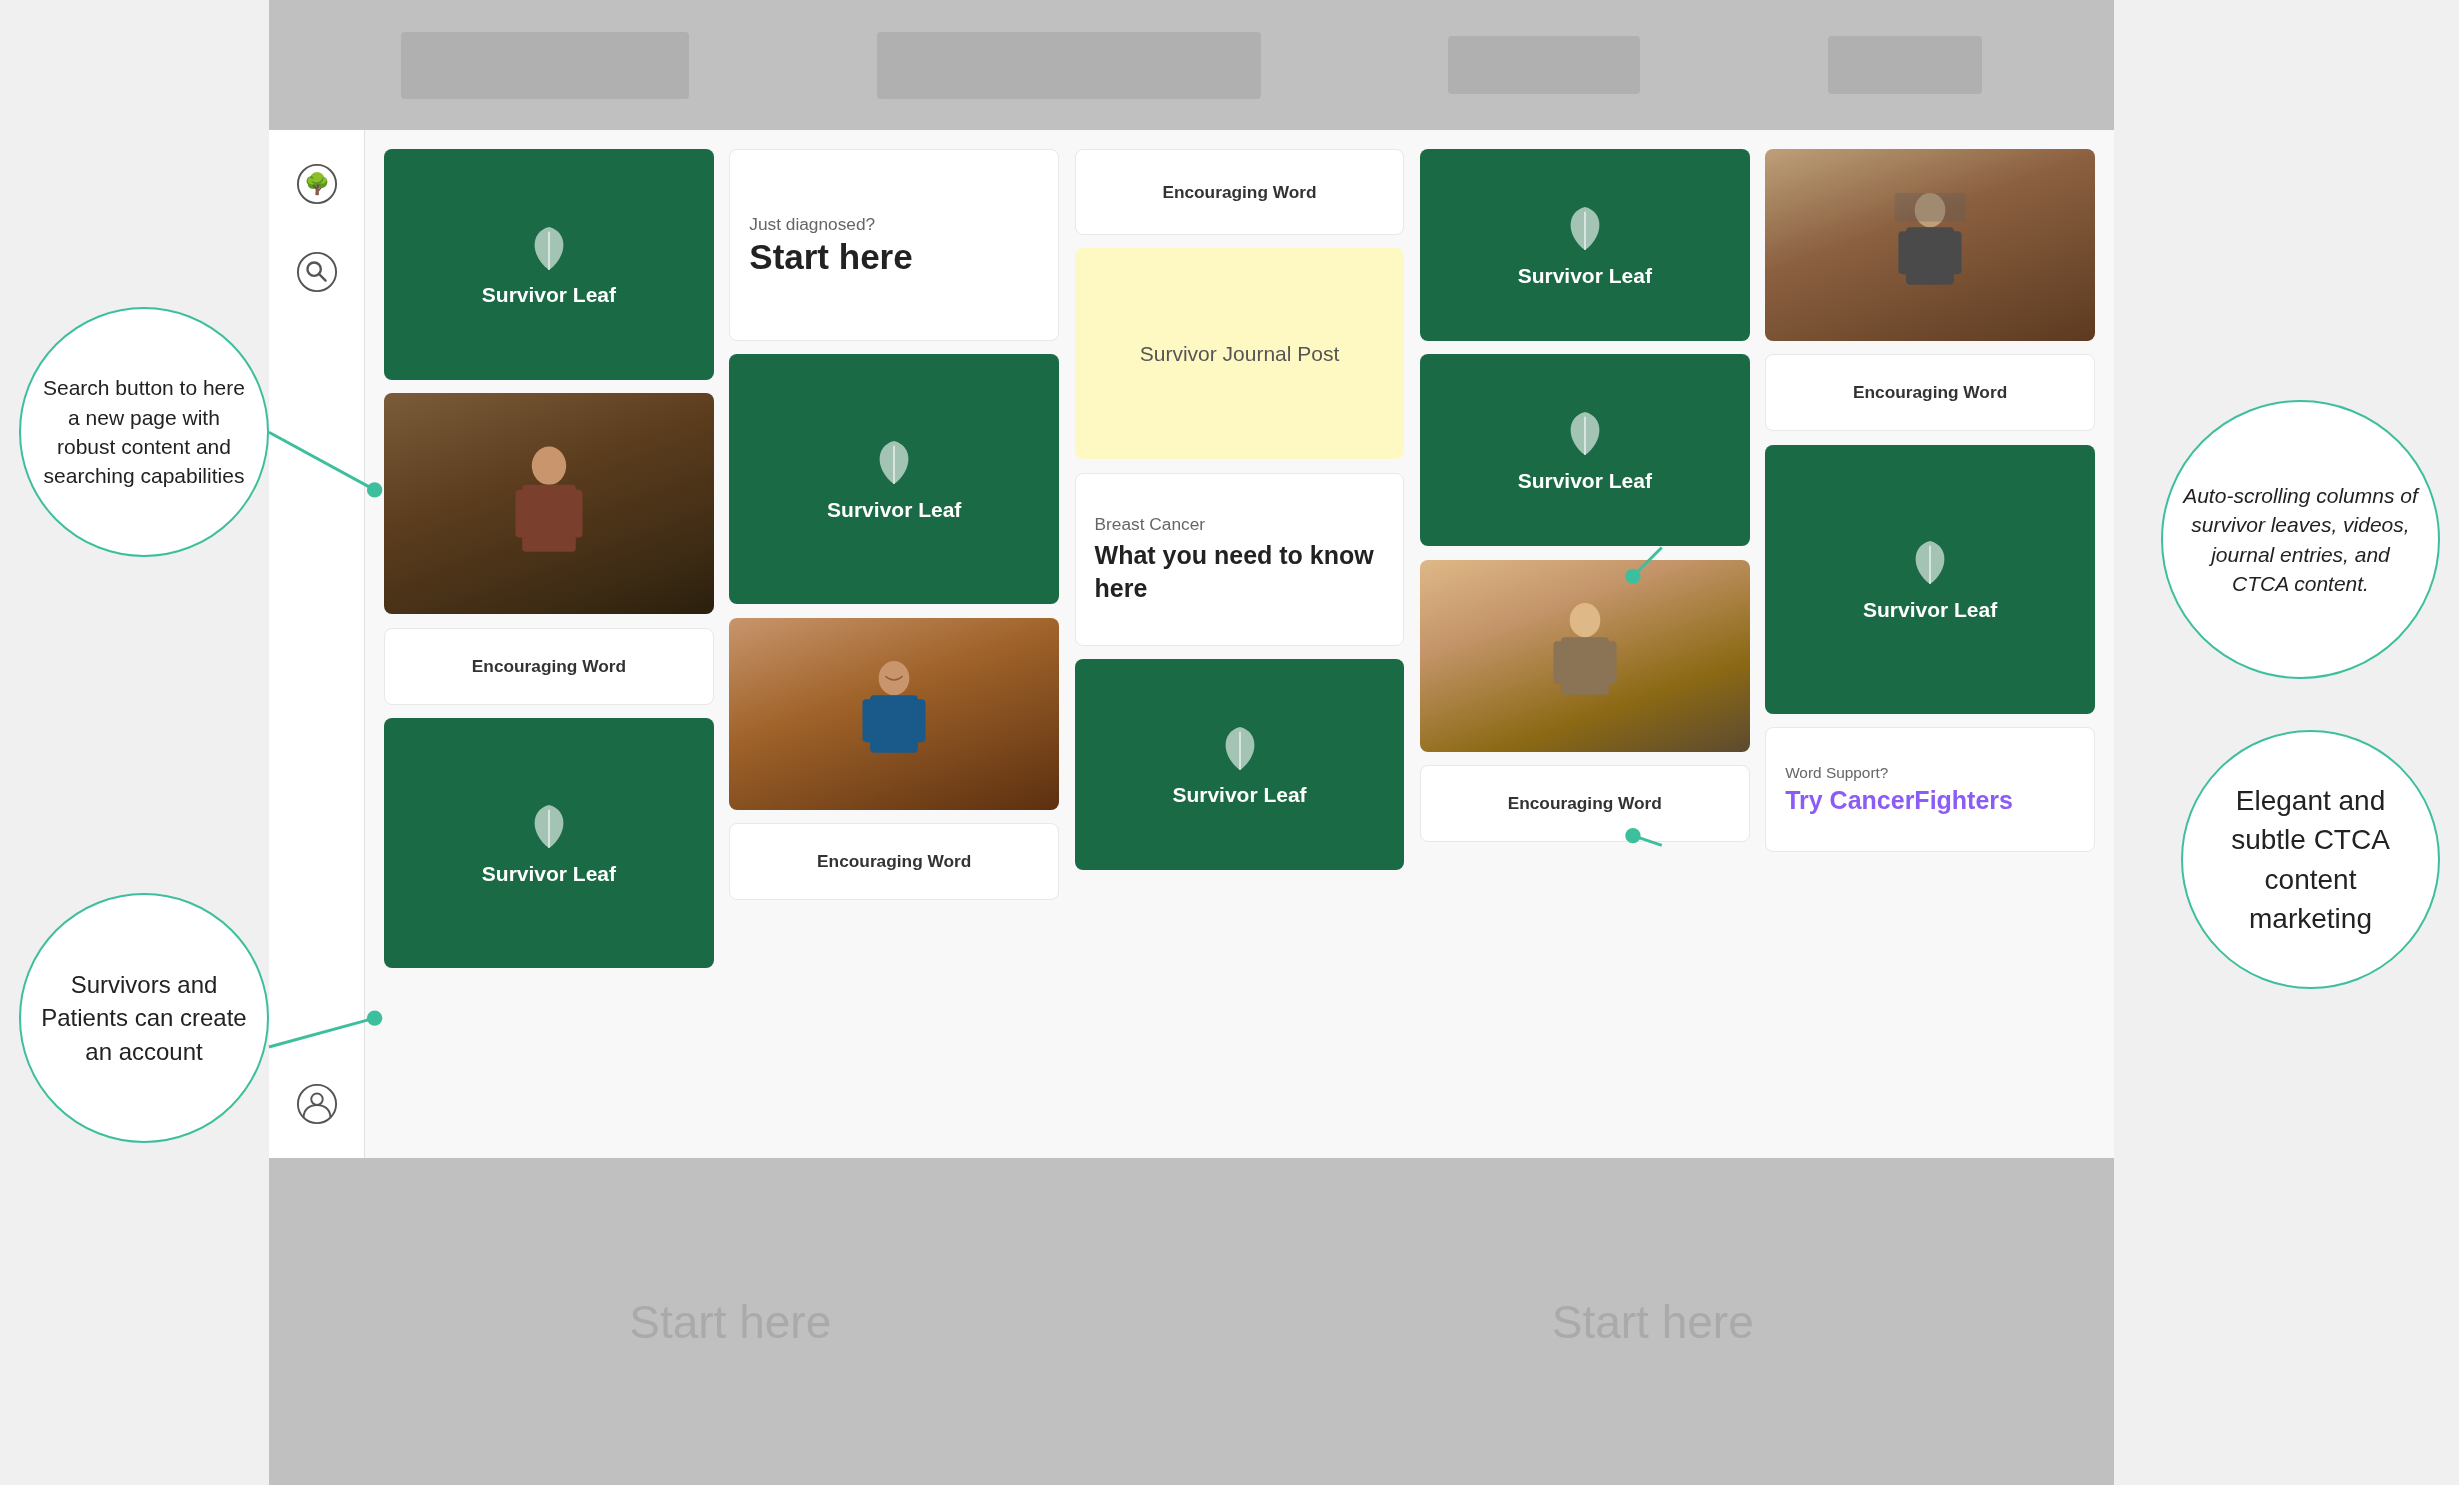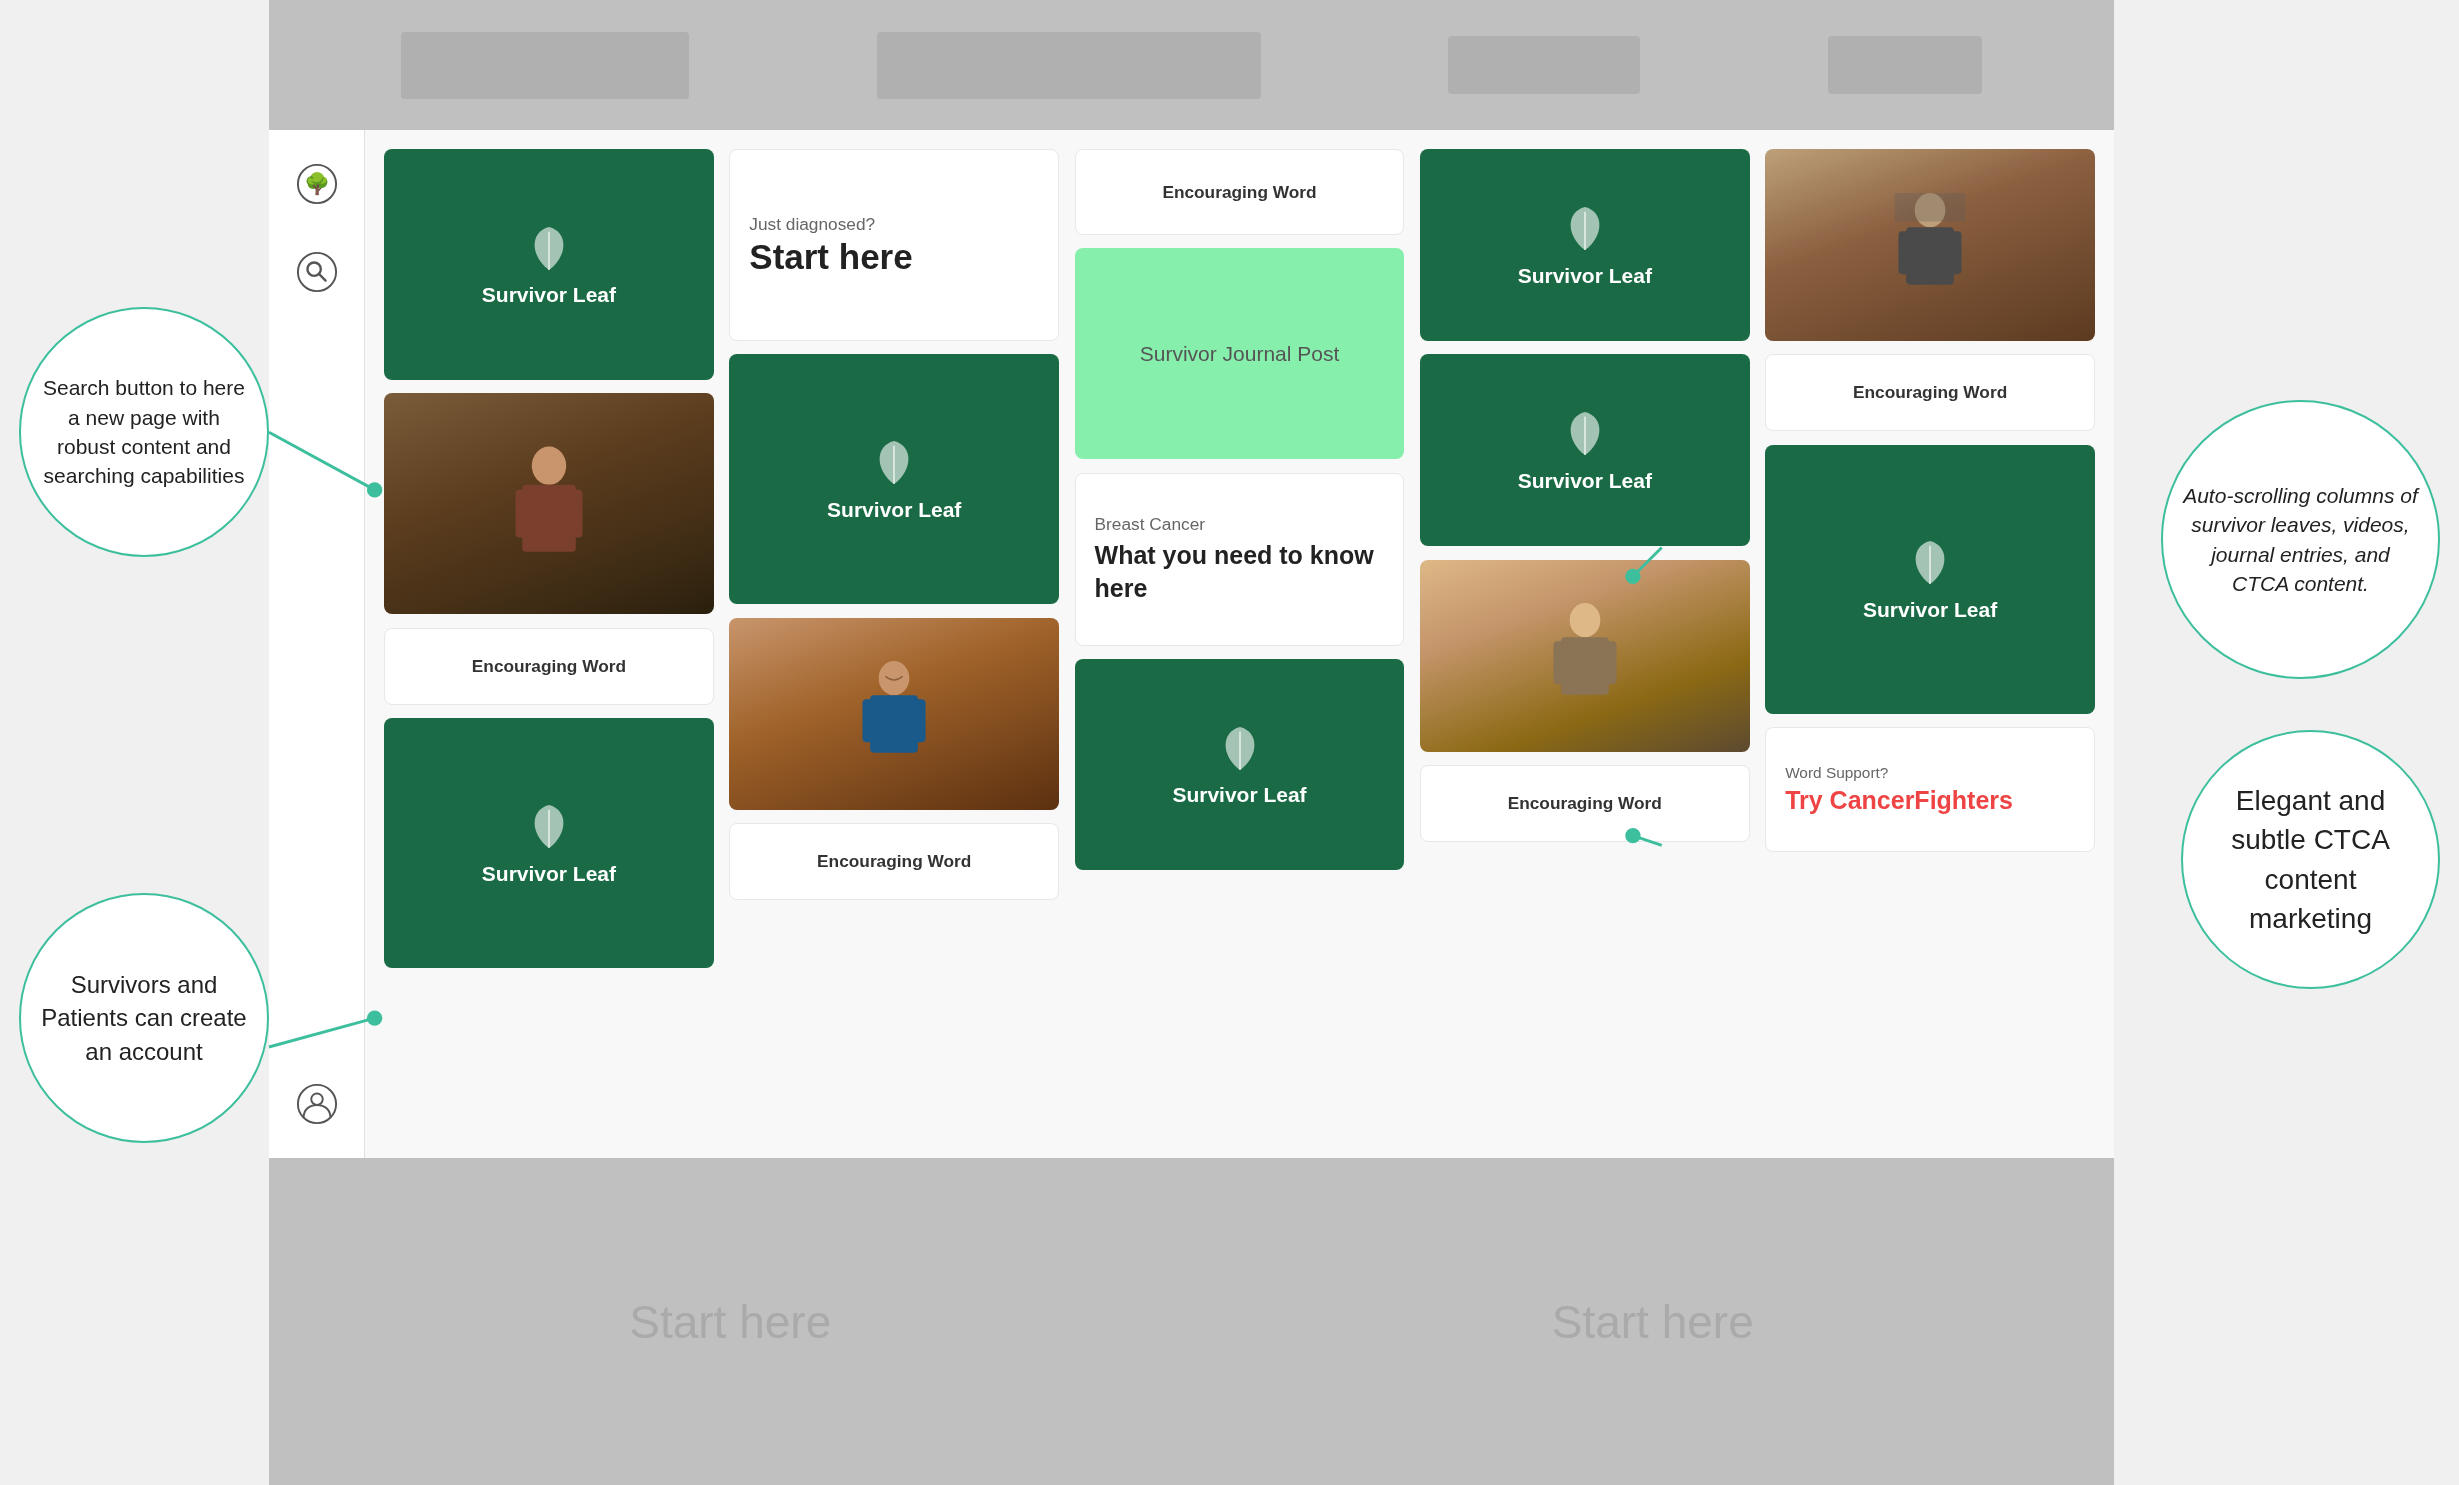--- a/index.html
+++ b/index.html
@@ -136,21 +136,21 @@
     .card-white {
       background: #fff;
       padding: 19px;
       display: flex;
       flex-direction: column;
       justify-content: center;
       border: 1px solid #e8e8e8;
     }
 
     .card-gray {
-      background: #86efac;
+      background: #fef9c3;
       display: flex;
       flex-direction: column;
       align-items: center;
       justify-content: center;
       padding: 19px;
       color: #666;
       font-size: 19px;
       text-align: right;
       line-height: 1.4;
     }
@@ -194,21 +194,21 @@
 
     .need-support-card .label {
       font-size: 15.4px;
       color: #666;
       margin-bottom: 3.8px;
     }
 
     .need-support-card .link-text {
       font-size: 25px;
       font-weight: bold;
-      color: #ef4444;
+      color: #8b5cf6;
     }
 
     .journal-card {
       font-size: 21px;
       color: #555;
       line-height: 1.4;
     }
 
     
     .callout {

